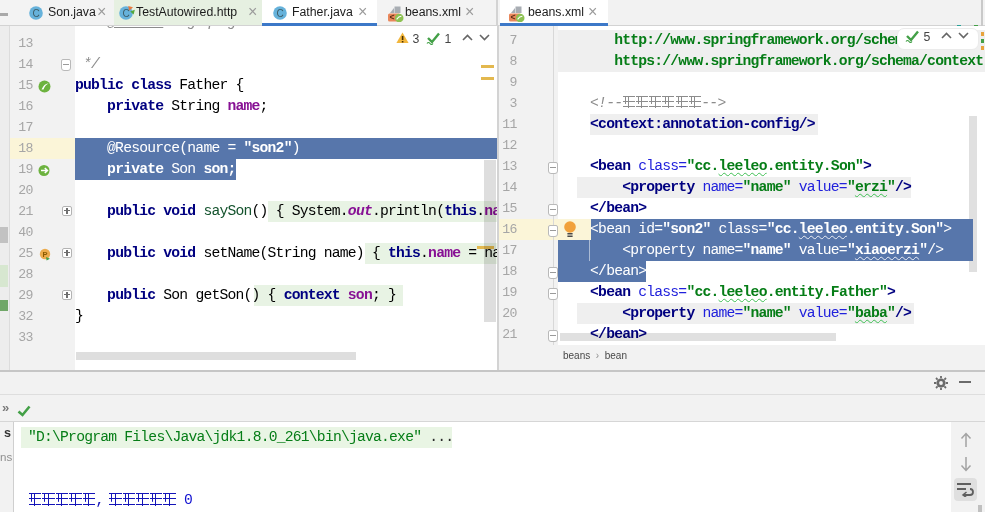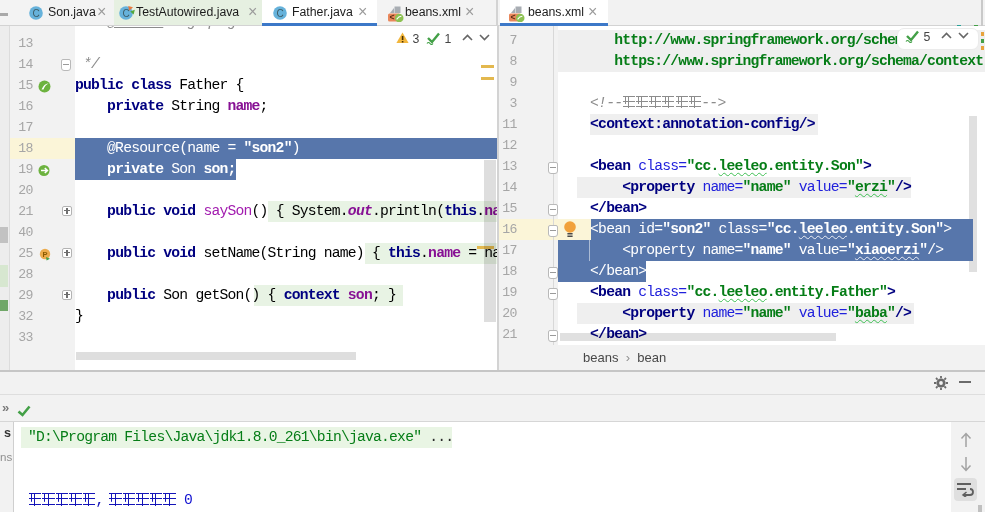--- a/index.html
+++ b/index.html
@@ -6,21 +6,21 @@
 body{width:985px;height:512px;position:relative;overflow:hidden;background:#fff;
   font-family:"Liberation Sans",sans-serif;}
 .a{position:absolute}
 .mono{font-family:"Liberation Mono",monospace;font-size:14.7px;letter-spacing:-0.79px;line-height:21px;white-space:pre}
 .k{color:#000080;font-weight:bold}
 .fld{color:#871094;font-weight:bold}
 .str{color:#067D17;font-weight:bold}
 .attr{color:#2121dc}
 .tag{color:#000080;font-weight:bold}
 .cmt{color:#8C8C8C;font-style:italic}
-.gry{color:#a21caf}
+.gry{color:#14532d}
 .sel{color:#fff}
 .selb{background:#5776AB}
 .wavy{text-decoration:underline wavy #3fbf54;text-decoration-thickness:1px;text-underline-offset:2px}
 .wavyw{text-decoration:underline wavy rgba(255,255,255,.85);text-decoration-thickness:1px;text-underline-offset:2px}
 .ln{position:absolute;width:26px;text-align:right;font-family:"Liberation Mono",monospace;
   font-size:13.2px;letter-spacing:-0.5px;line-height:21px;color:#a6a6a6}
 .lnr{position:absolute;width:18px;text-align:right;font-family:"Liberation Mono",monospace;
   font-size:13.2px;letter-spacing:-0.5px;line-height:21px;color:#a6a6a6}
 .cj{display:inline-block;width:12px;height:12px;margin:0 .6px;vertical-align:-1px;
   background-image:linear-gradient(var(--c,#000),var(--c,#000)),linear-gradient(var(--c,#000),var(--c,#000)),linear-gradient(var(--c,#000),var(--c,#000)),linear-gradient(var(--c,#000),var(--c,#000)),linear-gradient(var(--c,#000),var(--c,#000));
@@ -64,21 +64,21 @@
 <div class="a x" style="left:97px;top:4px">×</div>
 
 <div class="a" style="left:119px;top:6px">
 <svg width="16" height="14">
       <circle cx="7" cy="7" r="6.8" fill="#66b2db"></circle>
       <text x="7" y="10.8" font-family="Liberation Sans" font-size="10" fill="#3d5d68" text-anchor="middle">C</text>
       <path d="M10.2 4.8 L9.2 0 L14 1.2 Z" fill="#e8793e"></path>
       <path d="M11.2 5.6 L15.8 3.8 L14.6 8.6 Z" fill="#52a83c"></path>
     </svg>
 </div>
-<div class="a tabt" style="left:136px;top:0">TestAutowired.java</div>
+<div class="a tabt" style="left:136px;top:0">TestAutowired.http</div>
 <div class="a x" style="left:248px;top:4px">×</div>
 
 <div class="a" style="left:273px;top:6px">
 <svg width="14" height="14">
       <circle cx="7" cy="7" r="6.8" fill="#66b2db"></circle>
       <text x="7" y="10.8" font-family="Liberation Sans" font-size="10" fill="#3d5d68" text-anchor="middle">C</text>
     </svg>
 </div>
 <div class="a tabt" style="left:292px;top:0">Father.java</div>
 <div class="a x" style="left:358px;top:4px">×</div>
@@ -304,21 +304,21 @@
     <svg width="11" height="7" style="vertical-align:2px">
         <path d="M1 6 L5.5 1.5 L10 6" stroke="#666" stroke-width="1.6" fill="none"></path>
       </svg>&nbsp;
     <svg width="11" height="7" style="vertical-align:2px">
         <path d="M1 1 L5.5 5.5 L10 1" stroke="#666" stroke-width="1.6" fill="none"></path>
       </svg>
   </div>
 </div>
 
 <div class="a" style="left:497px;top:345px;width:488px;height:25px;background:#f2f2f2;border-left:2px solid #d3d3d3">
-  <div class="a" style="left:84px;top:5px;font-size:13px;color:#484848">beans&nbsp;&nbsp;<span style="color:#909090">›</span>&nbsp;&nbsp;bean</div>
+  <div class="a" style="left:64px;top:5px;font-size:10px;color:#484848">beans&nbsp;&nbsp;<span style="color:#909090">›</span>&nbsp;&nbsp;bean</div>
 </div>
 
 <div class="a" style="left:0;top:370px;width:985px;height:142px;background:#f2f2f2">
   <div class="a" style="left:0;top:0;width:985px;height:2px;background:#c6c6c6"></div>
 
   <div class="a" style="left:934px;top:6px"><svg width="14" height="14">
         <path d="M7 2.2 L7 0 M7 11.8 L7 14 M2.2 7 L0 7 M11.8 7 L14 7 M3.6 3.6 L2 2 M10.4 10.4 L12 12 M3.6 10.4 L2 12 M10.4 3.6 L12 2" stroke="#6b6b6b" stroke-width="1.8"></path>
         <circle cx="7" cy="7" r="4.6" fill="#6b6b6b"></circle>
         <circle cx="7" cy="7" r="1.9" fill="#f2f2f2"></circle>
       </svg></div>

